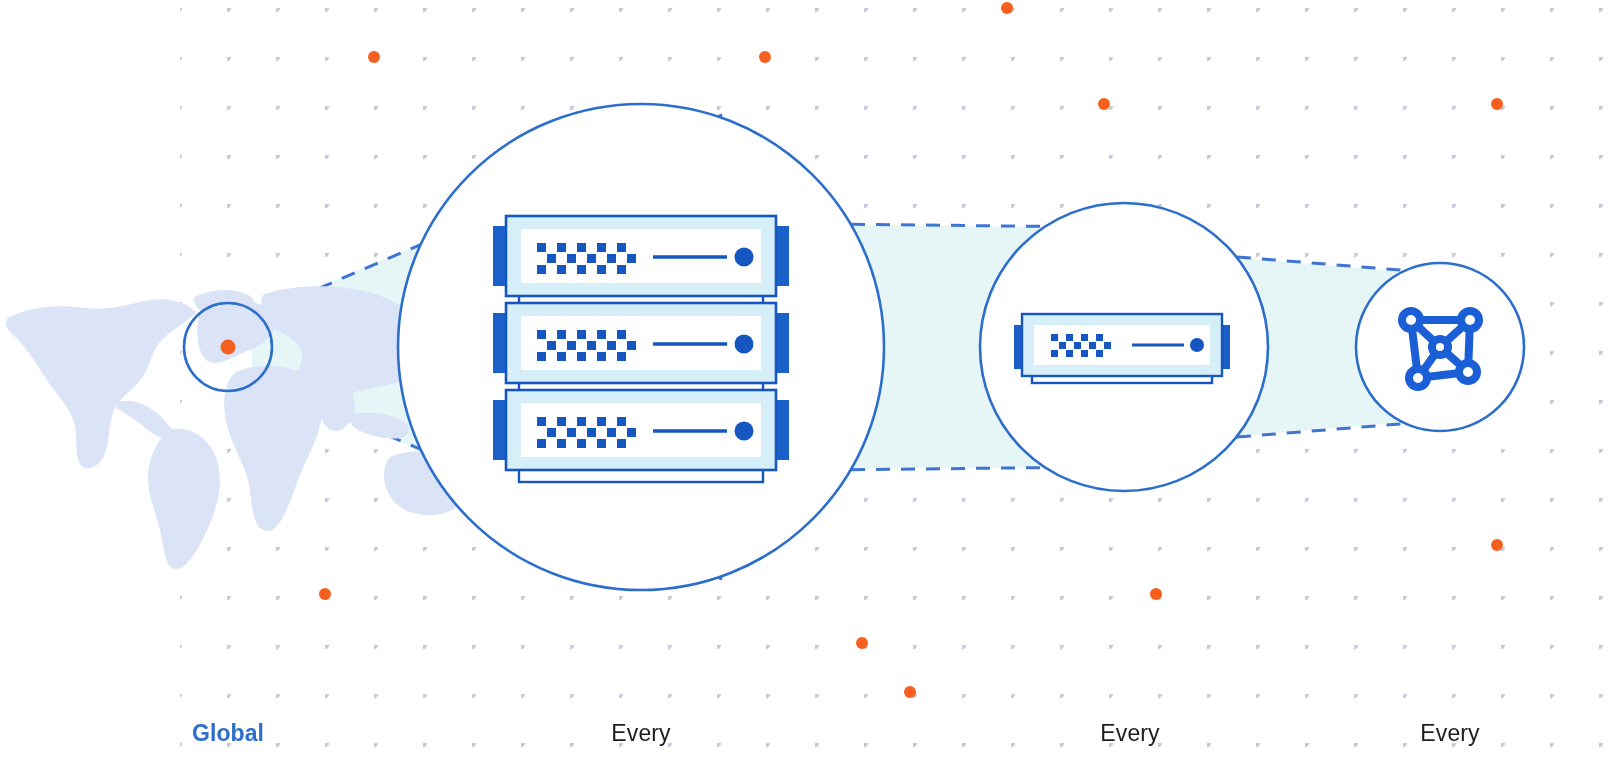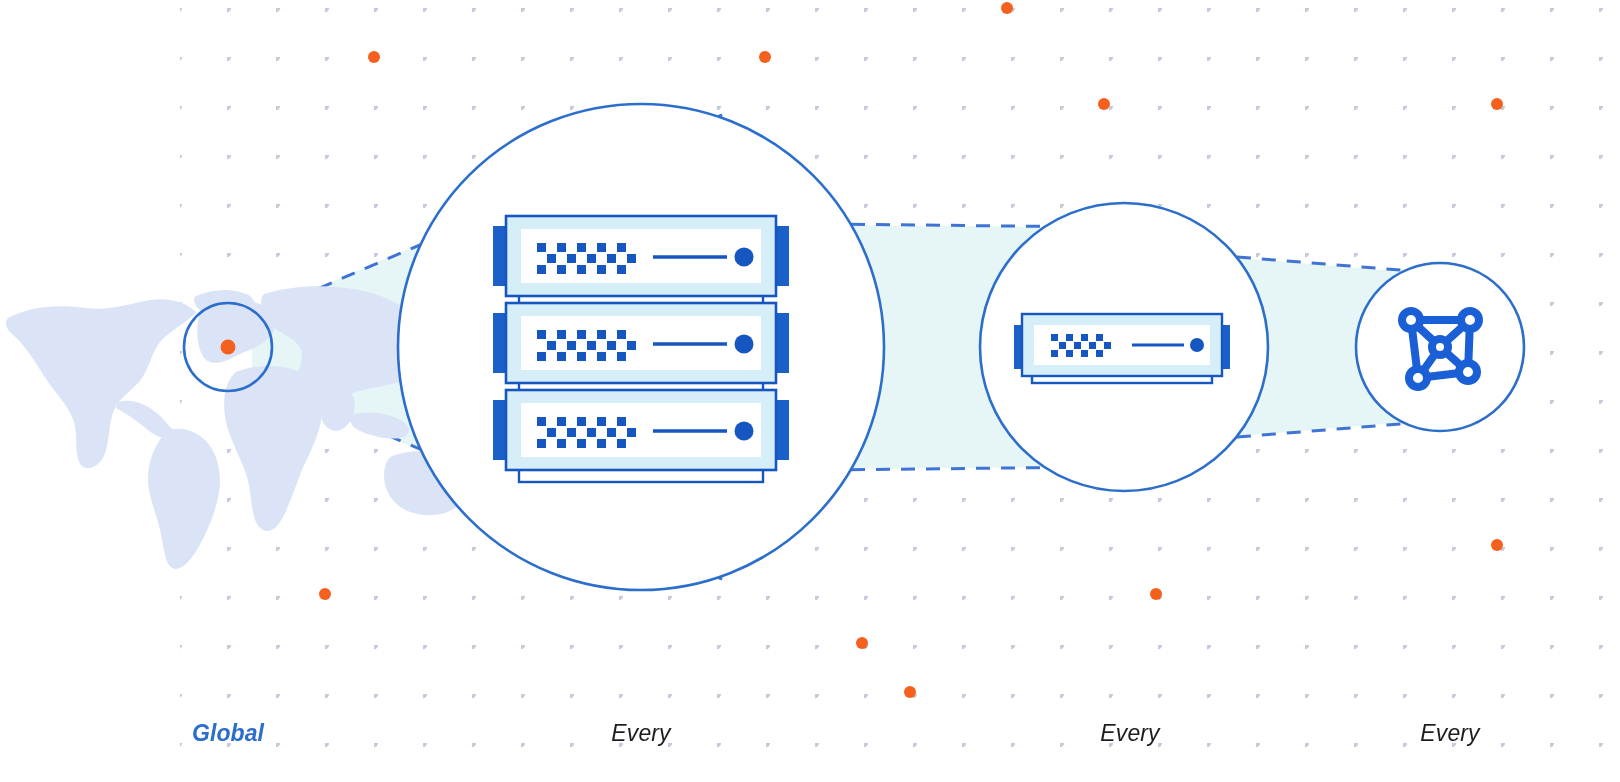--- a/index.html
+++ b/index.html
@@ -2,21 +2,21 @@
 <html><head>
 <meta charset="utf-8">
 <style>
   * { margin:0; padding:0; box-sizing:border-box; }
   html,body { width:1620px; height:782px; overflow:hidden; }
   body {
     font-family:"Liberation Sans", sans-serif;
     background:#ffffff;
     position:relative;
   }
-  #stage { position:absolute; inset:0; width:1620px; height:782px;font-style:italic; }
+  #stage { position:absolute; inset:0; width:1620px; height:782px; }
   #stage > svg { position:absolute; top:0; left:0; }
   .lbl {
     position:absolute;
     text-align:center;
     font-size:23px;
     line-height:26px;
     font-weight:400;
     color:#1d1d1f;
     white-space:pre;
     letter-spacing:0.1px;

